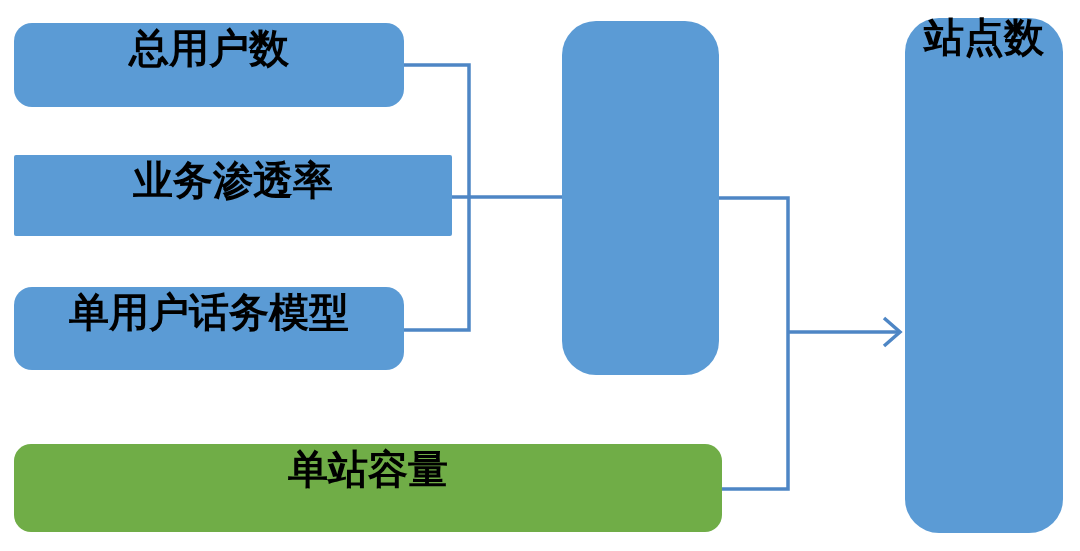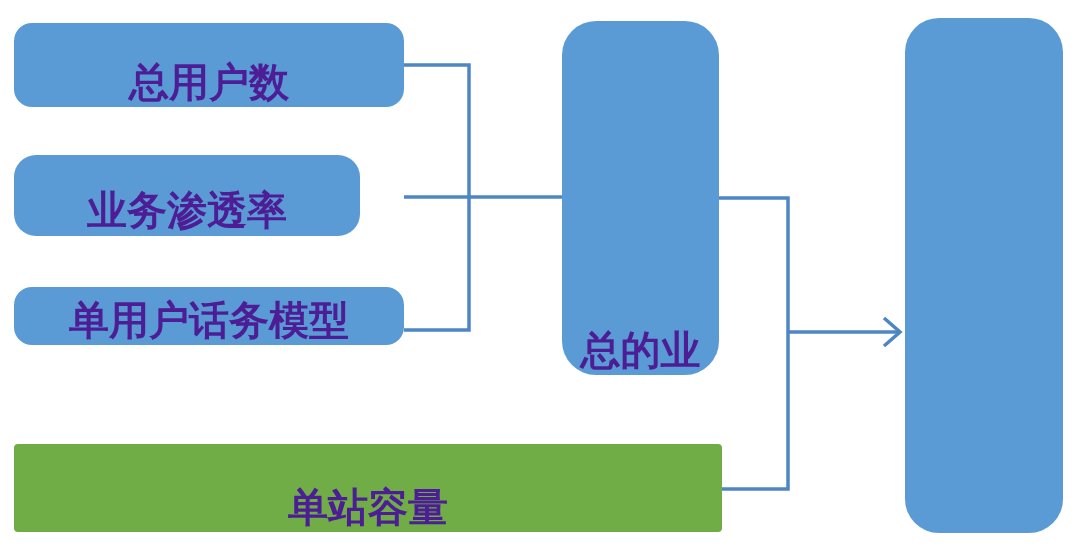--- a/index.html
+++ b/index.html
@@ -20,36 +20,36 @@
     left: 0;
     top: 0;
     width: 1080px;
     height: 551px;
     z-index: 1;
   }
   .box {
     position: absolute;
     z-index: 2;
     display: flex;
-    align-items: flex-end;
+    align-items: flex-start;
     justify-content: center;
     background: #5b9bd5;
-    color: #4c1d95;
+    color: #000000;
     font-weight: bold;
     font-size: 40px;
     text-align: center;
     line-height: 50px;
   }
   .box.green { background: #70ad47; }
 
   .box-input-1   { left: 14px;  top: 23px;  width: 390px; height: 84px;  border-radius: 18px; }
-  .box-input-2   { left: 14px;  top: 155px; width: 346px; height: 81px;  border-radius: 22px; font-family: Liberation Serif, serif; }
-  .box-input-3   { left: 14px;  top: 287px; width: 390px; height: 58px;  border-radius: 18px; }
+  .box-input-2   { left: 14px;  top: 155px; width: 438px; height: 81px;  border-radius: 2px; }
+  .box-input-3   { left: 14px;  top: 287px; width: 390px; height: 83px;  border-radius: 18px; }
   .box-middle    { left: 562px; top: 21px;  width: 157px; height: 354px; border-radius: 34px; }
-  .box-capacity  { left: 14px;  top: 444px; width: 708px; height: 88px;  border-radius: 4px; }
+  .box-capacity  { left: 14px;  top: 444px; width: 708px; height: 88px;  border-radius: 17px; }
   .box-output    { left: 905px; top: 18px;  width: 158px; height: 515px; border-radius: 34px; }
 
   .box-output .label-lines { transform: translateY(-6px); }
   .label-lines div { white-space: nowrap; }
 </style>
 </head>
 <body>
 
 <div class="canvas">
 
@@ -75,26 +75,26 @@
   <div class="box box-input-2">
     <span>业务渗透率</span>
   </div>
 
   <div class="box box-input-3">
     <span>单用户话务模型</span>
   </div>
 
   <div class="box box-middle">
     <div class="label-lines">
-      <div>总的业</div>
     </div>
   </div>
 
   <div class="box green box-capacity">
     <span>单站容量</span>
   </div>
 
   <div class="box box-output">
     <div class="label-lines">
+      <div>站点数</div>
     </div>
   </div>
 
 </div>
 
 </body></html>

